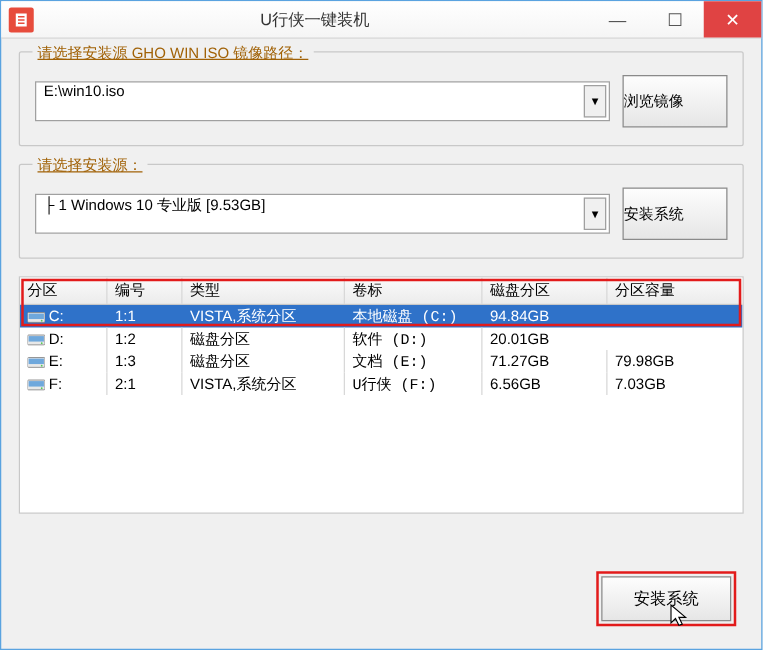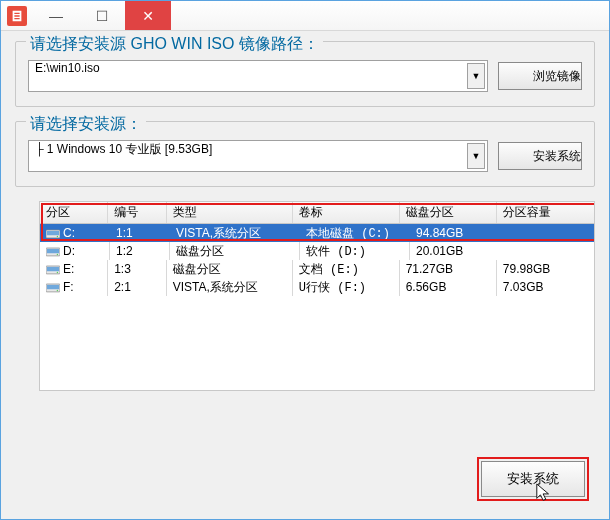--- a/index.html
+++ b/index.html
@@ -7,28 +7,28 @@
 .window { width: 610px; height: 520px; border: 1px solid #5aa3e0; background: #f0f0f0; position: relative; }
 .titlebar { height: 30px; background: linear-gradient(#fff,#f5f5f5); display: flex; align-items: center; border-bottom: 1px solid #d8d8d8; }
 .titleicon { width: 20px; height: 20px; margin: 0 6px; background: #e74c3c; border-radius: 2px; display: flex; align-items: center; justify-content: center; }
 .titleicon svg { width: 14px; height: 14px; }
 .titletext { flex: 1; text-align: center; font-size: 13px; color: #333; }
 .winbtns { display: flex; height: 100%; }
 .winbtn { width: 46px; display: flex; align-items: center; justify-content: center; color: #555; font-size: 14px; }
 .winbtn.close { background: #e04343; color: #fff; }
 .content { padding: 10px 14px 0 14px; }
 .group { border: 1px solid #c8c8c8; border-radius: 2px; padding: 18px 12px 14px 12px; margin-bottom: 14px; position: relative; background: #f0f0f0; }
-.group-label { position: absolute; top: -8px; left: 10px; background: #f0f0f0; padding: 0 4px; font-size: 16px; color: #0369a1; }
+.group-label { position: absolute; top: -8px; left: 10px; background: #f0f0f0; padding: 0 4px; font-size: 12px; color: #a16207; text-decoration: underline; }
 .row { display: flex; gap: 10px; align-items: center; }
 .select { flex: 1; height: 32px; border: 1px solid #a0a0a0; background: #fff; display: flex; align-items: flex-start; padding: 0 6px; position: relative; }
 .select-arrow { position: absolute; right: 2px; top: 2px; bottom: 2px; width: 18px; background: #f0f0f0; border: 1px solid #a0a0a0; display: flex; align-items: center; justify-content: center; font-size: 9px; }
-.btn { min-width: 84px; height: 28px; border: 1px solid #8a8a8a; background: linear-gradient(#fdfdfd,#e6e6e6); display: flex; align-items: center; justify-content: flex-end; font-size: 12px; }
+.btn { min-width: 84px; height: 42px; border: 1px solid #8a8a8a; background: linear-gradient(#fdfdfd,#e6e6e6); display: flex; align-items: center; justify-content: flex-start; font-size: 12px; }
 .bigbtn { width: 104px; height: 36px; border: 1px solid #8a8a8a; background: linear-gradient(#fdfdfd,#e6e6e6); display: flex; align-items: center; justify-content: center; font-size: 13px; }
 .redbox { border: 2px solid #e21b1b; padding: 2px; }
-.table-wrap { border: 1px solid #c8c8c8; background: #fff; height: 190px; overflow: hidden; position: relative; margin-left: 24px; }
+.table-wrap { border: 1px solid #c8c8c8; background: #fff; height: 190px; overflow: hidden; position: relative; }
 .thead { display: flex; background: linear-gradient(#fafafa,#ececec); border-bottom: 1px solid #c8c8c8; height: 22px; font-size: 12px; }
 .th, .td { display: flex; align-items: center; padding: 0 6px; border-right: 1px solid #d8d8d8; overflow: hidden; white-space: nowrap; }
 .c0 { width: 70px; } .c1 { width: 60px; text-align: center; } .c2 { width: 130px; } .c3 { width: 110px; font-family: Liberation Mono, monospace; } .c4 { width: 100px; } .c5 { width: 100px; border-right: none; }
 .tr { display: flex; height: 18px; font-size: 12px; }
 .tr.sel { background: #2f72c9; color: #fff; }
 .tr.sel .td { border-right-color: transparent; }
 .red-row-border { position: absolute; border: 2px solid #e21b1b; pointer-events: none; }
 .driveicon { width: 14px; height: 11px; margin-right: 3px; display: inline-block; }
 .driveicon svg { width: 14px; height: 11px; display: block; }
 .footer { position: absolute; right: 20px; bottom: 18px; }
@@ -39,20 +39,21 @@
 <body>
 
 <div class="window">
   <div class="titlebar">
     <div class="titleicon">
       <svg viewBox="0 0 16 16">
           <path d="M3 2h10v12H3z" fill="#fff"></path>
           <path d="M5 5h6M5 8h6M5 11h6" stroke="#e74c3c" stroke-width="1.5"></path>
         </svg>
     </div>
+    <div class="titletext">U行侠一键装机</div>
     <div class="winbtns">
       <div class="winbtn">—</div>
       <div class="winbtn">☐</div>
       <div class="winbtn close">✕</div>
     </div>
   </div>
 
   <div class="content">
 
     <div class="group">

